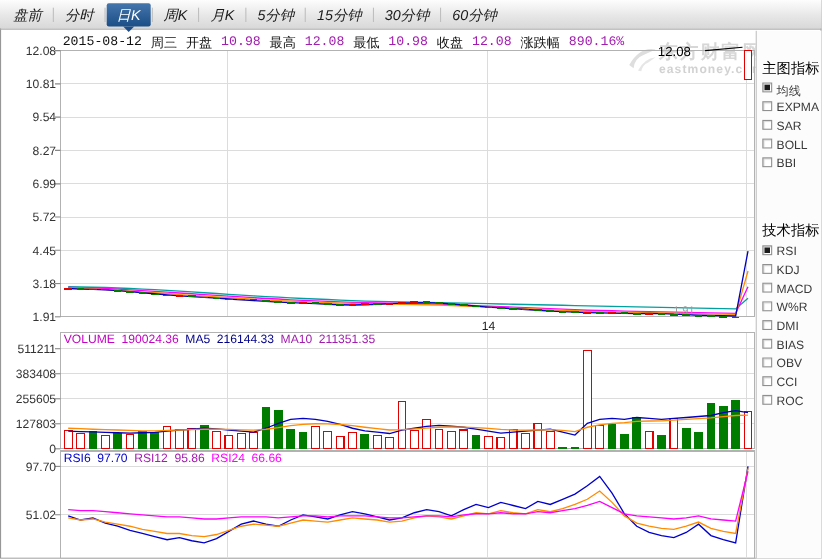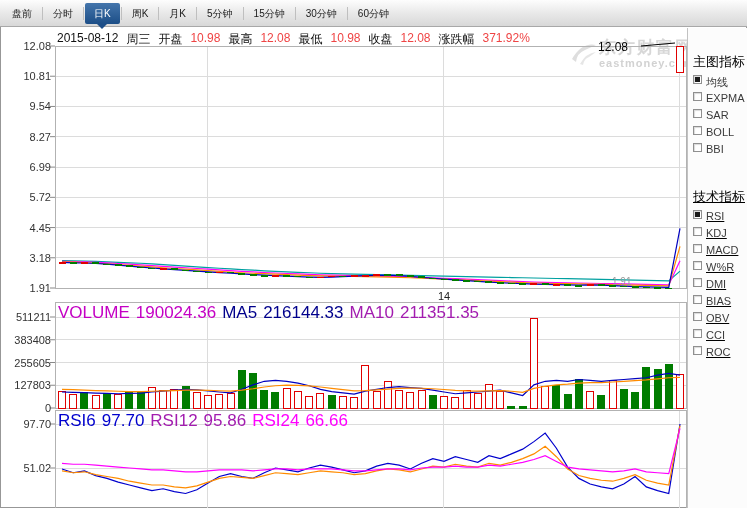--- a/index.html
+++ b/index.html
@@ -5,34 +5,34 @@
   * { box-sizing: border-box; margin: 0; padding: 0; }
   html,body { background:#eee; }
   body { font-family: "Liberation Sans", sans-serif; }
   .stage { position:relative; width:747px; height:508px; background:#fff; overflow:hidden;
            outline:1px solid #979797; outline-offset:-1px; }
 
   
   .toolbar { position:absolute; top:0; left:0; right:0; height:27px;
              background:linear-gradient(#fdfdfd,#e7e7e7 55%,#d8d8d8);
              border-bottom:1px solid #a8a8a8; display:flex; align-items:center; padding-left:3px; z-index:5; }
-  .tab { position:relative; padding:0 9px; height:21px; line-height:21px; font-size:10px; color:#1a1a1a; cursor:pointer; white-space:nowrap; }
+  .tab { position:relative; padding:0 9px; height:21px; line-height:21px; font-size:13px; color:#1a1a1a; cursor:pointer; white-space:nowrap;font-style:italic; }
   .tab-sep { width:1px; height:13px; background:#bfbfbf; margin:0 1px; }
   .tab.active { background:linear-gradient(#4475ab,#1c4e87); color:#fff; border-radius:2px; }
   .tab.active .tri { position:absolute; left:50%; margin-left:-5px; top:21px;
                      border:5px solid transparent; border-top-color:#1d4e88; width:0; height:0; }
   .toolbar-actions { position:absolute; right:3px; top:3px; display:flex; gap:7px; }
   .tb-btn { height:21px; line-height:19px; padding:0 9px; font-size:12px; color:#fff; cursor:pointer;
             background:linear-gradient(#a5bedb,#5d87b8 45%,#3c6ba1);
             border:1px solid #2f5c8e; border-radius:3px; box-shadow:inset 0 0 0 1px rgba(255,255,255,.4); }
 
   
-  .info-bar { position:absolute; left:57px; top:31px; z-index:3; font-size:12px; display:flex; gap:8px; color:#111; white-space:nowrap; }
-  .info-bar .iv { color:#ef4444; }
-  .pane-header { position:absolute; left:58px; z-index:3; font-size:17px; display:flex; gap:6px; white-space:nowrap; }
+  .info-bar { position:absolute; left:57px; top:31px; z-index:3; font-size:12px; display:flex; gap:8px; color:#111; white-space:nowrap;font-family:Liberation Mono, monospace; }
+  .info-bar .iv { color:#a21caf; }
+  .pane-header { position:absolute; left:58px; z-index:3; font-size:11px; display:flex; gap:6px; white-space:nowrap; }
   #vol-header { top:303px; }
   #rsi-header { top:411px;align-items:center; }
   .c-mag  { color:#c400c4; }
   .c-navy { color:#00008b; }
   .c-org  { color:#a21caf; }
   .c-blue { color:#0000cd; }
   .c-pink { color:#ff00ff; }
 
   .wm { position:absolute; left:571px; top:36px; z-index:0; display:flex; align-items:center; gap:2px; }
   .wm-text { text-align:left; }
@@ -42,21 +42,21 @@
   #chart-svg { position:absolute; left:0; top:28px; z-index:1; }
 
   
   .sidebar { position:absolute; left:687px; top:28px; bottom:0; width:60px; background:#fcfcfc;
              border-left:1px solid #c2c2c2; z-index:4; padding:25px 0 0 5px; }
   .sb-title { font-size:13px; color:#000; margin-bottom:4px; white-space:nowrap; }
   .sb-item { display:flex; gap:4px; height:17px; font-size:11px; color:#3a3a3a; cursor:pointer; white-space:nowrap; }
   .cb { width:9px; height:9px; border:1px solid #8f8f8f; background:#fff; position:relative; flex:none;
         box-shadow:inset 1px 1px 1px rgba(0,0,0,.15); }
   .cb.checked::after { content:''; position:absolute; left:1px; top:1px; width:5px; height:5px; background:#1b1b1b; }
-  .sb-group2 { margin-top:28px;text-decoration:underline; }
+  .sb-group2 { margin-top:41px; }
 </style>
 </head>
 <body>
 
 <div class="stage">
 
   <div class="toolbar">
     <div class="tab">盘前</div>
     <div class="tab-sep"></div>
     <div class="tab">分时</div>
@@ -298,21 +298,21 @@
     <span>周三</span>
     <span>开盘</span>
     <span class="iv">10.98</span>
     <span>最高</span>
     <span class="iv">12.08</span>
     <span>最低</span>
     <span class="iv">10.98</span>
     <span>收盘</span>
     <span class="iv">12.08</span>
     <span>涨跌幅</span>
-    <span class="iv">371.92%</span>
+    <span class="iv">890.16%</span>
   </div>
 
   <div class="pane-header" id="vol-header">
     <span class="c-mag">VOLUME</span>
     <span class="c-mag">190024.36</span>
     <span class="c-navy">MA5</span>
     <span class="c-navy">216144.33</span>
     <span class="c-org">MA10</span>
     <span class="c-org">211351.35</span>
   </div>

